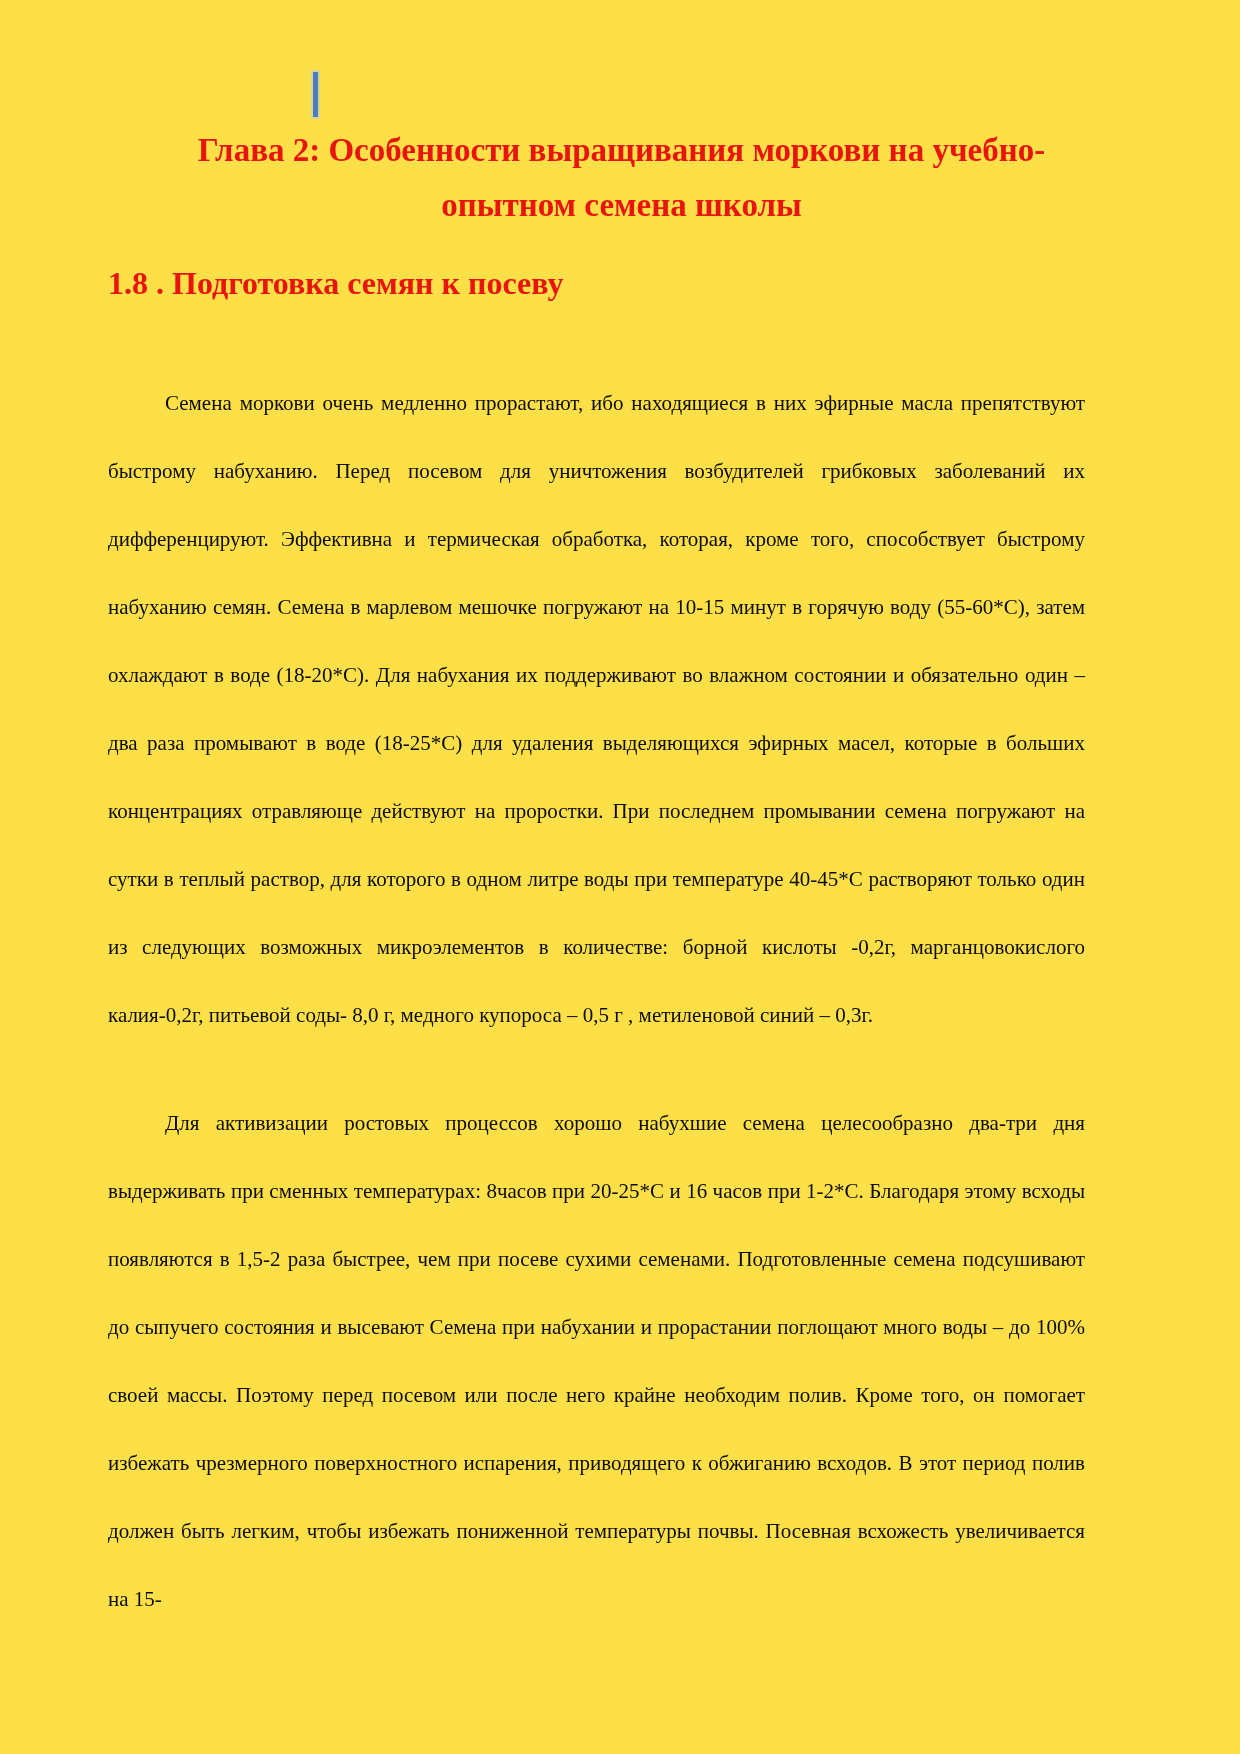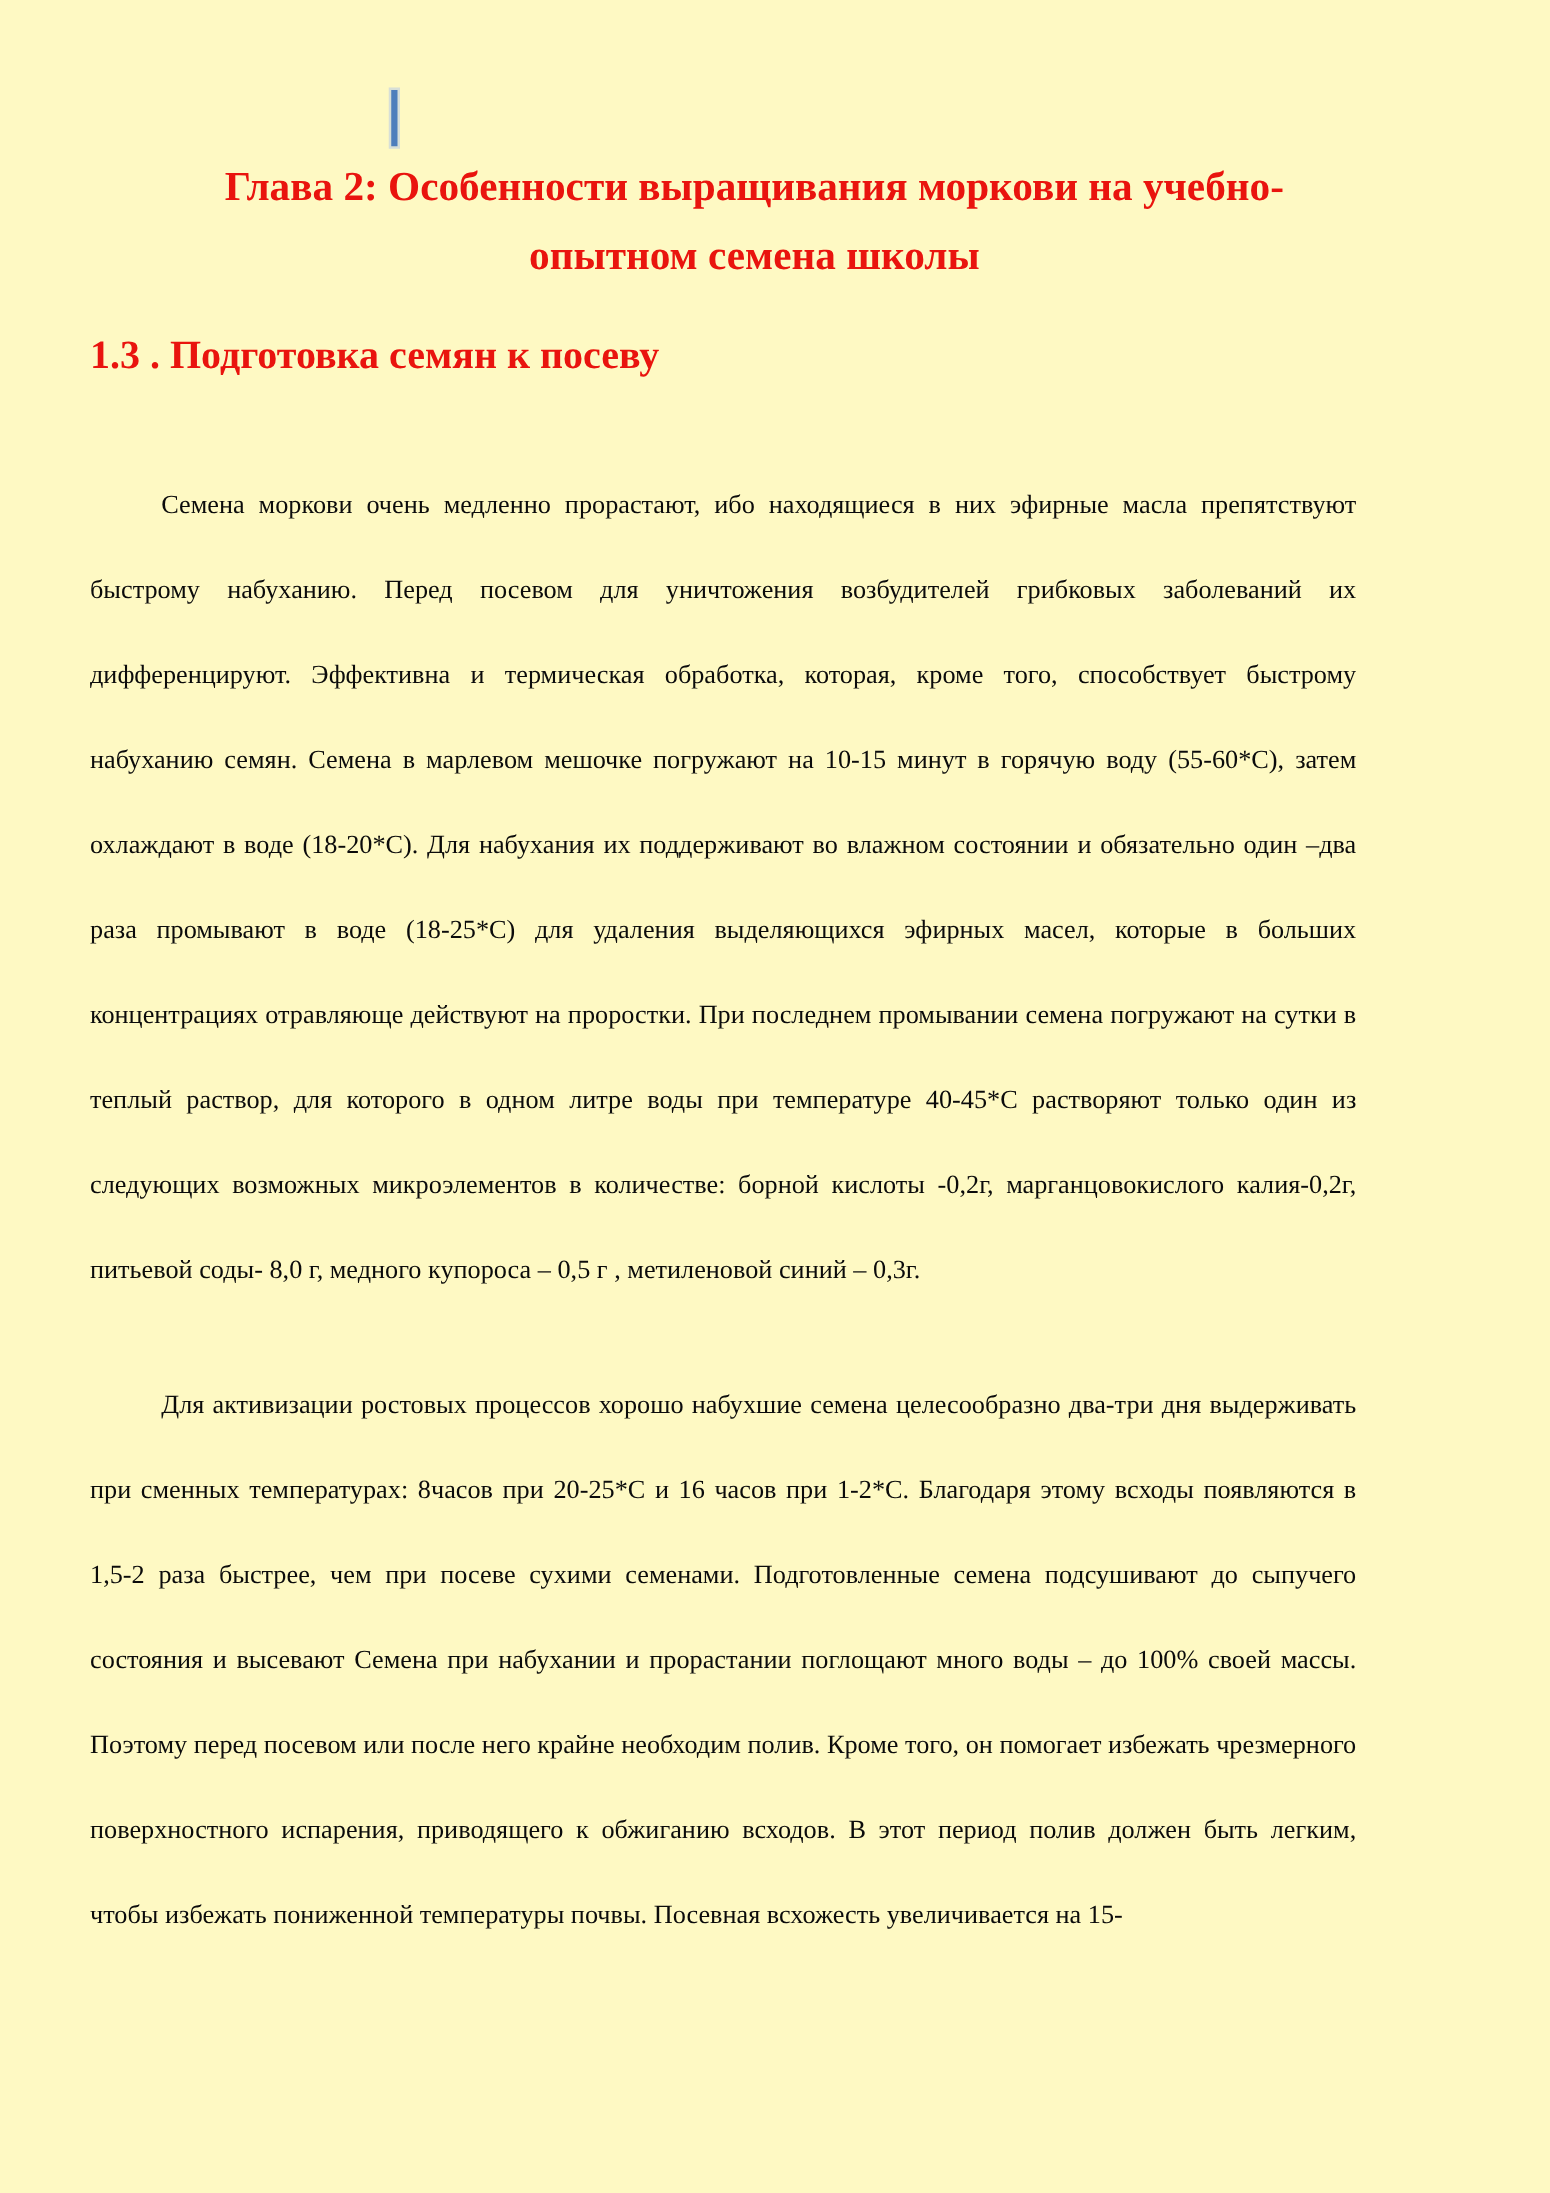--- a/index.html
+++ b/index.html
@@ -4,23 +4,23 @@
 <style>
   html, body {
     margin: 0;
     padding: 0;
     background: #ffffff;
   }
   .page {
     position: relative;
     width: 1240px;
     height: 1754px;
-    background: #fef9c3;
+    background: #fde047;
     box-sizing: border-box;
-    padding: 123px 155px 0 72px;
+    padding: 123px 155px 0 108px;
     font-family: "Liberation Serif", "DejaVu Serif", serif;
     color: #0b0b0b;
     overflow: hidden;
   }
   .caret {
     position: absolute;
     left: 313px;
     top: 72px;
     width: 5px;
     height: 45px;
@@ -66,19 +66,19 @@
 
 <div class="page">
 
   <div class="caret"></div>
 
   <h1 class="chapter-title">
     <span class="tline">Глава 2: Особенности выращивания моркови на учебно-</span>
     <span class="tline">опытном семена школы</span>
   </h1>
 
-  <h2 class="section-heading">1.3 . Подготовка семян к посеву</h2>
+  <h2 class="section-heading">1.8 . Подготовка семян к посеву</h2>
 
   <p class="body-par first">Семена моркови очень медленно прорастают, ибо находящиеся в них эфирные масла препятствуют быстрому набуханию. Перед посевом для уничтожения возбудителей грибковых заболеваний их дифференцируют. Эффективна и термическая обработка, которая, кроме того, способствует быстрому набуханию семян. Семена в марлевом мешочке погружают на 10-15 минут в горячую воду (55-60*С), затем охлаждают в воде (18-20*С). Для набухания их поддерживают во влажном состоянии и обязательно один –два раза промывают в воде (18-25*С) для удаления выделяющихся  эфирных масел, которые в больших концентрациях отравляюще действуют на проростки. При последнем промывании семена погружают на сутки в теплый раствор, для которого в одном литре воды при температуре 40-45*С растворяют только один из следующих возможных микроэлементов в количестве: борной кислоты -0,2г, марганцовокислого калия-0,2г, питьевой соды- 8,0 г, медного купороса – 0,5 г , метиленовой синий – 0,3г.</p>
 
   <p class="body-par second">Для активизации ростовых процессов хорошо набухшие семена целесообразно два-три дня выдерживать при сменных температурах: 8часов при 20-25*С и 16 часов при 1-2*С. Благодаря этому всходы появляются в 1,5-2 раза быстрее, чем при посеве сухими семенами. Подготовленные семена подсушивают до сыпучего состояния и высевают Семена при набухании и прорастании поглощают много воды – до 100% своей массы. Поэтому перед посевом или после него крайне необходим полив. Кроме того, он помогает избежать чрезмерного поверхностного испарения, приводящего к обжиганию всходов. В этот период полив должен быть легким, чтобы избежать пониженной температуры почвы. Посевная всхожесть увеличивается на 15-</p>
 
 </div>
 
 </body></html>

